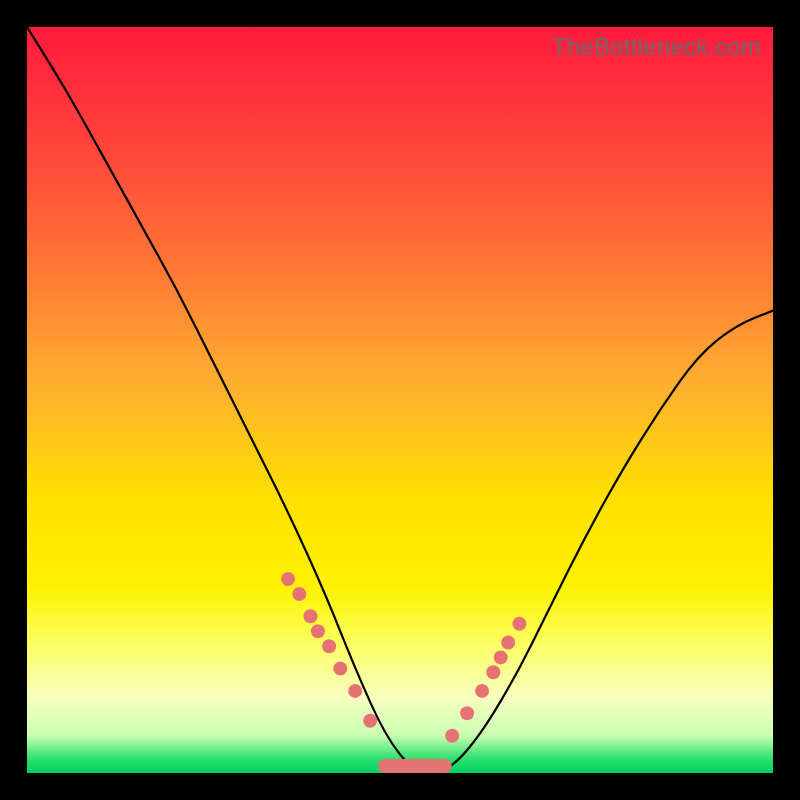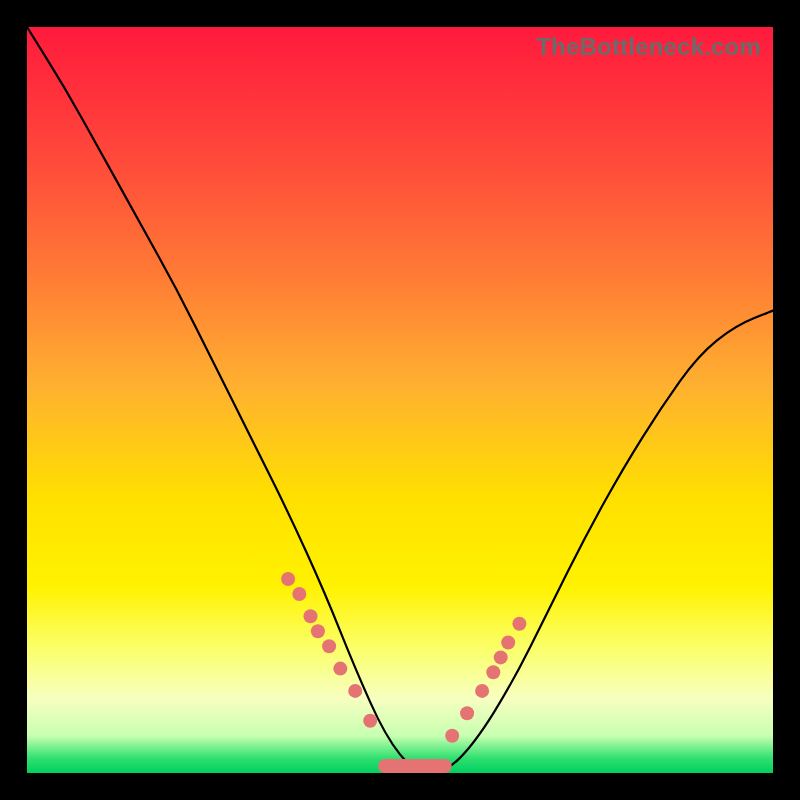--- a/index.html
+++ b/index.html
@@ -37,21 +37,21 @@
       #c8ffb0 95%,
       #30e070 98%,
       #00d060 100%);
   }
   .watermark {
     position: absolute;
     top: 6px;
     right: 12px;
     color: #6b6b6b;
     font-size: 24px;
-    font-weight: 700;
+    font-weight: 400;
     letter-spacing: 0.2px;
     pointer-events: none;
   }
   svg.curve {
     position: absolute;
     left: 0;
     top: 0;
     width: 746px;
     height: 746px;
     pointer-events: none;

